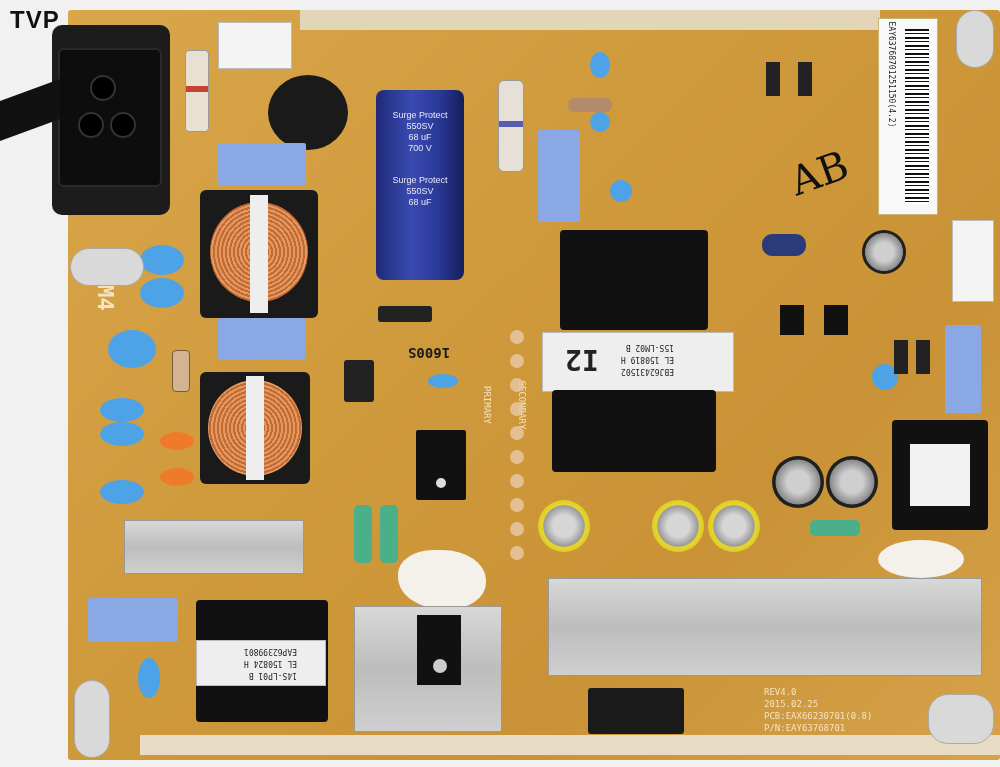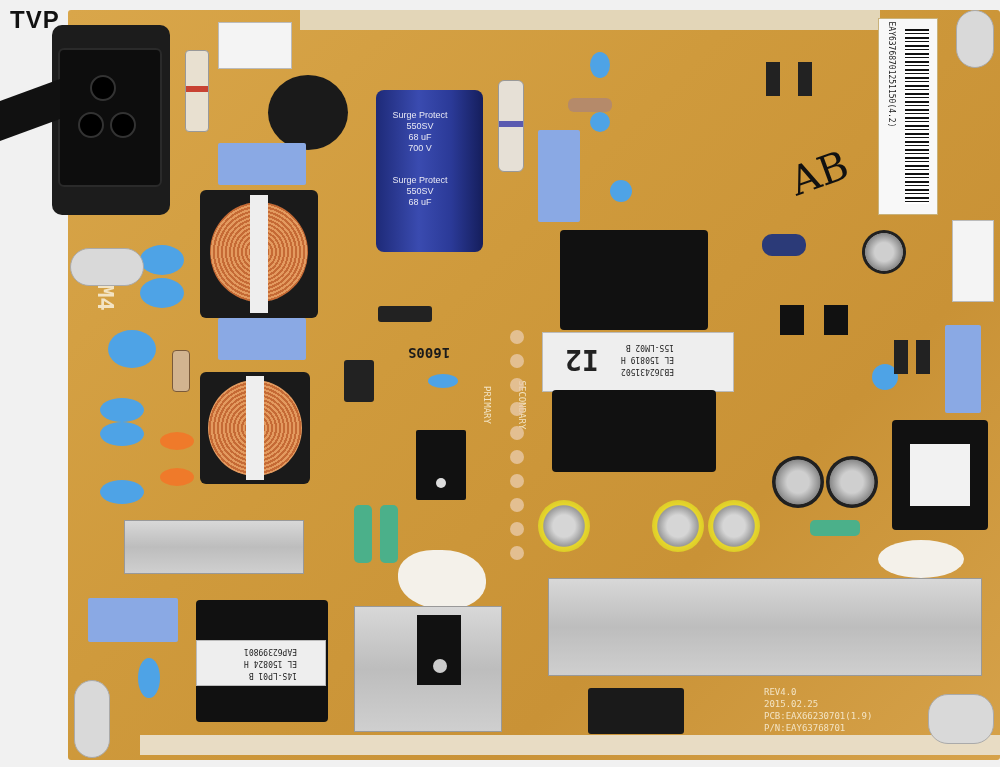--- a/index.html
+++ b/index.html
@@ -77,21 +77,21 @@
 <div class="abs orange-cap" style="left:160px;top:432px;width:34px;height:18px;"></div>
 <div class="abs orange-cap" style="left:160px;top:468px;width:34px;height:18px;"></div>
 <div class="abs skyblue" style="left:590px;top:52px;width:20px;height:26px;"></div>
 <div class="abs skyblue" style="left:590px;top:112px;width:20px;height:20px;"></div>
 <div class="abs skyblue" style="left:610px;top:180px;width:22px;height:22px;"></div>
 <div class="abs skyblue" style="left:872px;top:364px;width:26px;height:26px;"></div>
 <div class="abs skyblue" style="left:428px;top:374px;width:30px;height:14px;"></div>
 
 <div class="abs silk" style="left:92px;top:285px;font-size:22px;font-weight:bold;transform:rotate(90deg);">M4</div>
 
-<div class="abs elcap" style="left:376px;top:90px;width:88px;height:162px;padding-left:19px;">
+<div class="abs elcap" style="left:376px;top:90px;width:88px;height:190px;">
   <div class="abs" style="left:0;top:20px;width:88px;text-align:center;color:#e8e8f4;font-size:9px;line-height:11px;">
     <div>Surge Protect</div>
     <div>550SV</div>
     <div>68 uF</div>
     <div>700 V</div>
   </div>
   <div class="abs" style="left:0;top:85px;width:88px;text-align:center;color:#e8e8f4;font-size:9px;line-height:11px;">
     <div>Surge Protect</div>
     <div>550SV</div>
     <div>68 uF</div>
@@ -187,20 +187,20 @@
   <div class="pad" style="width:14px;height:14px;margin-bottom:10px;"></div>
   <div class="pad" style="width:14px;height:14px;margin-bottom:10px;"></div>
   <div class="pad" style="width:14px;height:14px;margin-bottom:10px;"></div>
   <div class="pad" style="width:14px;height:14px;margin-bottom:10px;"></div>
   <div class="pad" style="width:14px;height:14px;"></div>
 </div>
 
 <div class="abs silk" style="left:764px;top:686px;font-size:9px;line-height:12px;">
   <div>REV4.0</div>
   <div>2015.02.25</div>
-  <div>PCB:EAX66230701(1.9)</div>
+  <div>PCB:EAX66230701(0.8)</div>
   <div>P/N:EAY63768701</div>
 </div>
 
 <div class="abs tab" style="left:70px;top:248px;width:72px;height:36px;"></div>
 <div class="abs tab" style="left:956px;top:10px;width:36px;height:56px;"></div>
 <div class="abs tab" style="left:74px;top:680px;width:34px;height:76px;"></div>
 <div class="abs tab" style="left:928px;top:694px;width:64px;height:48px;"></div>
 
 </body></html>

